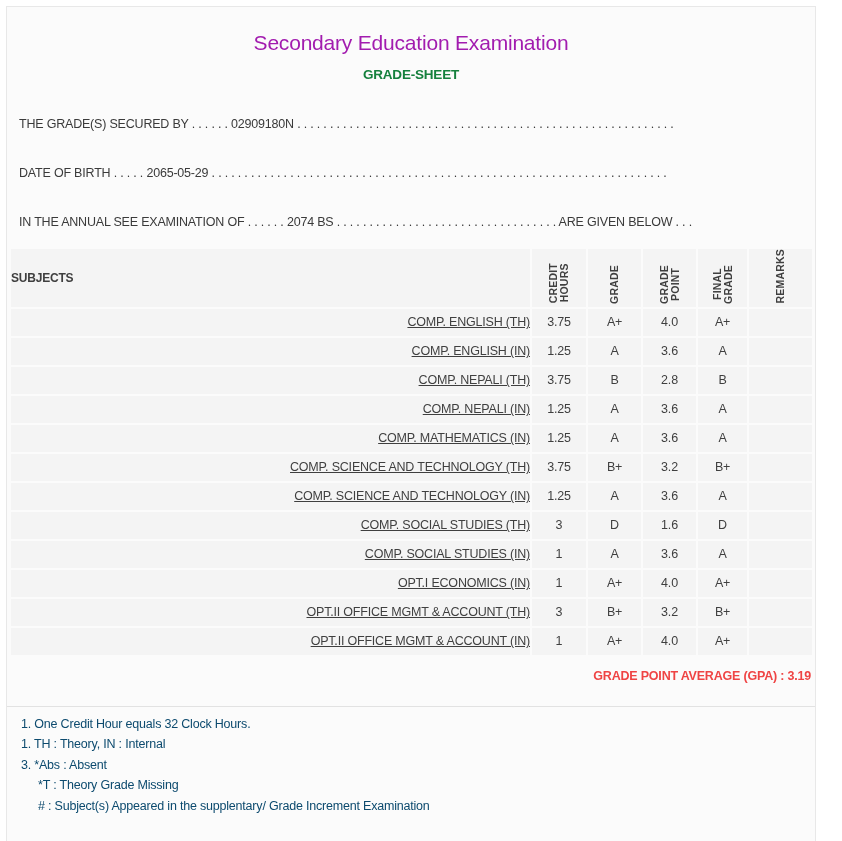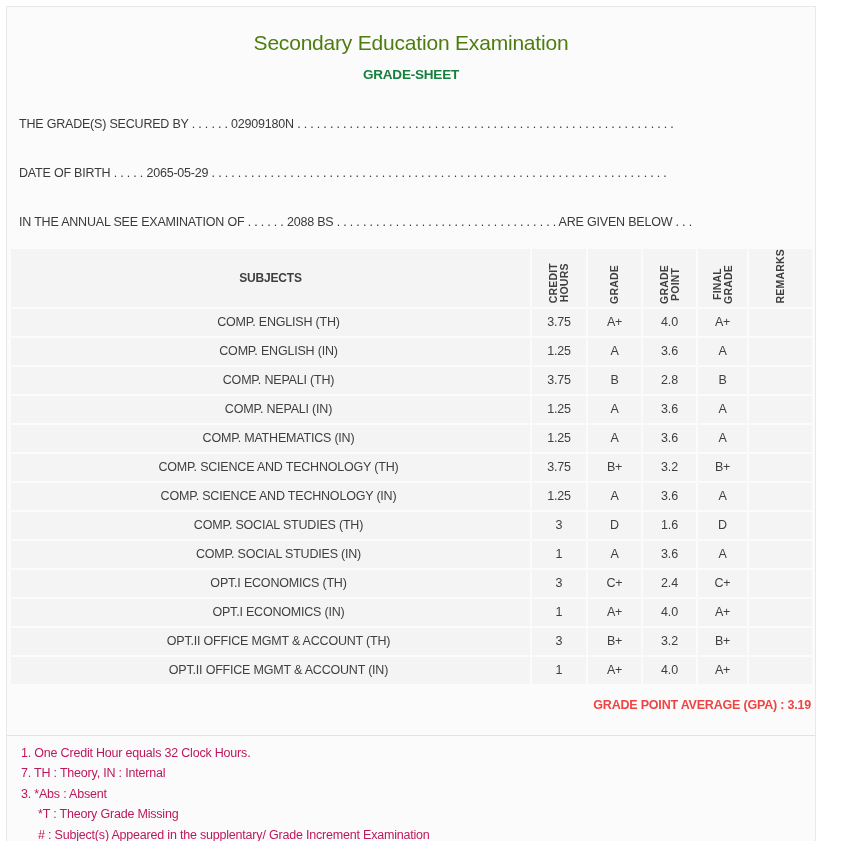--- a/index.html
+++ b/index.html
@@ -59,21 +59,21 @@
   col.c-gp { width: 53px; }
   col.c-fg { width: 49px; }
   col.c-rm { width: 63px; }
   table.grades th, table.grades td {
     background: #f4f4f4;
     color: #3f3f3f;
     padding: 0;
   }
   thead th { font-weight: 700; height: 48px; }
   .th-subjects {
-    text-align: center;
+    text-align: left;
     vertical-align: middle;
     padding-left: 16px;
     font-size: 12px;
   }
   .th-vert {
     text-align: center;
     vertical-align: bottom;
     padding-bottom: 3px;
   }
   .th-vert .vert {
@@ -83,57 +83,58 @@
     white-space: pre-line;
     font-size: 10.5px;
     line-height: 11px;
     letter-spacing: 0.2px;
   }
   tbody td {
     height: 27px;
     text-align: center;
   }
   tbody td.subject {
-    text-align: center;
+    text-align: right;
     padding-left: 16px;
+    text-decoration: underline;
   }
   .gpa-line {
     margin: 12px 4px 0 0;
     text-align: right;
     font-size: 12.5px;
     font-weight: 600;
     color: #ef4444;
   }
   .notes {
     margin-top: 23px;
     border-top: 1px solid #e2e2e2;
     padding-top: 7px;
   }
   .note-line {
     font-size: 12.5px;
     line-height: 20.5px;
-    color: #be185d;
+    color: #0c4a6e;
     padding-left: 14px;
   }
   .note-line.indent { padding-left: 31px; }
 </style>
 </head>
 <body>
 
 <div class="panel">
 
-  <h1 class="page-title" style="color: #4d7c0f;">Secondary Education Examination</h1>
+  <h1 class="page-title" style="color: #a21caf;">Secondary Education Examination</h1>
 
   <div class="subtitle">GRADE-SHEET</div>
 
   <div class="student-info">
 
   <div class="dotline">THE GRADE(S) SECURED BY . . . . . . 02909180N . . . . . . . . . . . . . . . . . . . . . . . . . . . . . . . . . . . . . . . . . . . . . . . . . . . . . . . . . .</div>
       <div class="dotline">DATE OF BIRTH . . . . . 2065-05-29 . . . . . . . . . . . . . . . . . . . . . . . . . . . . . . . . . . . . . . . . . . . . . . . . . . . . . . . . . . . . . . . . . . . . . .</div>
-      <div class="dotline">IN THE ANNUAL SEE EXAMINATION OF . . . . . . 2088 BS . . . . . . . . . . . . . . . . . . . . . . . . . . . . . . . . . . ARE GIVEN BELOW . . .</div>
+      <div class="dotline">IN THE ANNUAL SEE EXAMINATION OF . . . . . . 2074 BS . . . . . . . . . . . . . . . . . . . . . . . . . . . . . . . . . . ARE GIVEN BELOW . . .</div>
     </div>
 
   <table class="grades">
     <colgroup>
       <col class="c-subjects">
         <col class="c-ch">
         <col class="c-g">
         <col class="c-gp">
         <col class="c-fg">
         <col class="c-rm">
@@ -220,28 +221,20 @@
         </tr>
         <tr>
           <td class="subject">COMP. SOCIAL STUDIES (IN)</td>
           <td>1</td>
           <td>A</td>
           <td>3.6</td>
           <td>A</td>
           <td></td>
         </tr>
         <tr>
-          <td class="subject">OPT.I ECONOMICS (TH)</td>
-          <td>3</td>
-          <td>C+</td>
-          <td>2.4</td>
-          <td>C+</td>
-          <td></td>
-        </tr>
-        <tr>
           <td class="subject">OPT.I ECONOMICS (IN)</td>
           <td>1</td>
           <td>A+</td>
           <td>4.0</td>
           <td>A+</td>
           <td></td>
         </tr>
         <tr>
           <td class="subject">OPT.II OFFICE MGMT &amp; ACCOUNT (TH)</td>
           <td>3</td>
@@ -262,19 +255,19 @@
   </table>
 
   <div class="gpa-line">
     <span>GRADE POINT AVERAGE (GPA) :</span>
     <span>3.19</span>
   </div>
 
   <div class="notes">
 
   <div class="note-line">1. One Credit Hour equals 32 Clock Hours.</div>
-      <div class="note-line">7. TH : Theory, IN : Internal</div>
+      <div class="note-line">1. TH : Theory, IN : Internal</div>
       <div class="note-line">3. *Abs : Absent</div>
       <div class="note-line indent">*T : Theory Grade Missing</div>
       <div class="note-line indent"># : Subject(s) Appeared in the supplentary/ Grade Increment Examination</div>
     </div>
 
 </div>
 
 </body></html>

